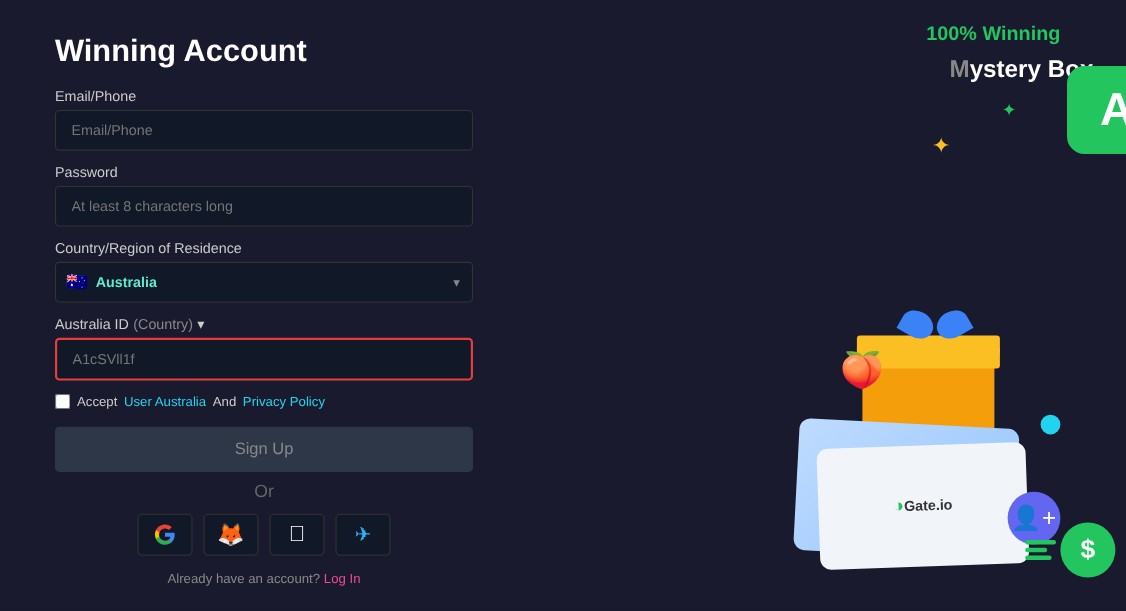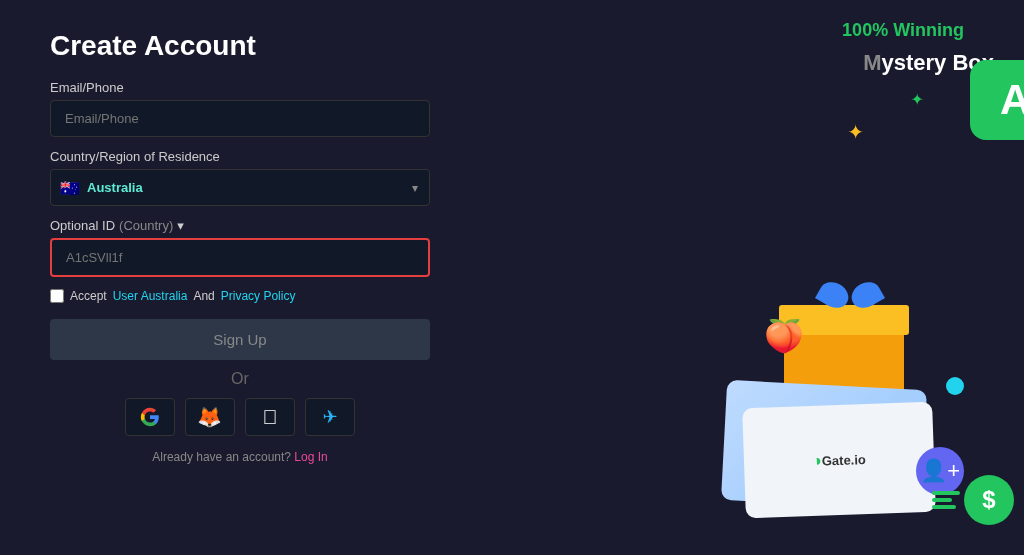--- a/index.html
+++ b/index.html
@@ -430,46 +430,50 @@
       top: 90px;
       right: 100px;
       font-size: 16px;
       color: #22c55e;
     }
   </style>
 </head>
 <body>
 
 <div class="left-panel">
-  <h1>Create Account</h1>
+  <h1>Winning Account</h1>
 
   
   <div class="form-group">
     <label>Email/Phone</label>
     <input type="email" placeholder="Email/Phone" style="">
   </div>
 
   
+  <div class="form-group">
+    <label>Password</label>
+    <input type="password" placeholder="At least 8 characters long" style="">
+  </div>
 
   
   <div class="form-group">
     <label>Country/Region of Residence</label>
     <div class="country-select-wrapper">
       <span class="flag-icon">🇦🇺</span>
       <select class="country-select">
         <option>Australia</option>
       </select>
       <span class="chevron-icon">▾</span>
     </div>
   </div>
 
   
   <div class="form-group">
     <div class="referral-label-row">
-      <span>Optional ID</span>
+      <span>Australia ID</span>
       <span class="optional">(Country)</span>
       <span class="referral-arrow">▾</span>
     </div>
     <input type="text" class="referral-input" placeholder="A1cSVll1f" style="">
   </div>
 
   
   <div class="checkbox-row">
     <input type="checkbox" style="">
     <span>Accept</span>

